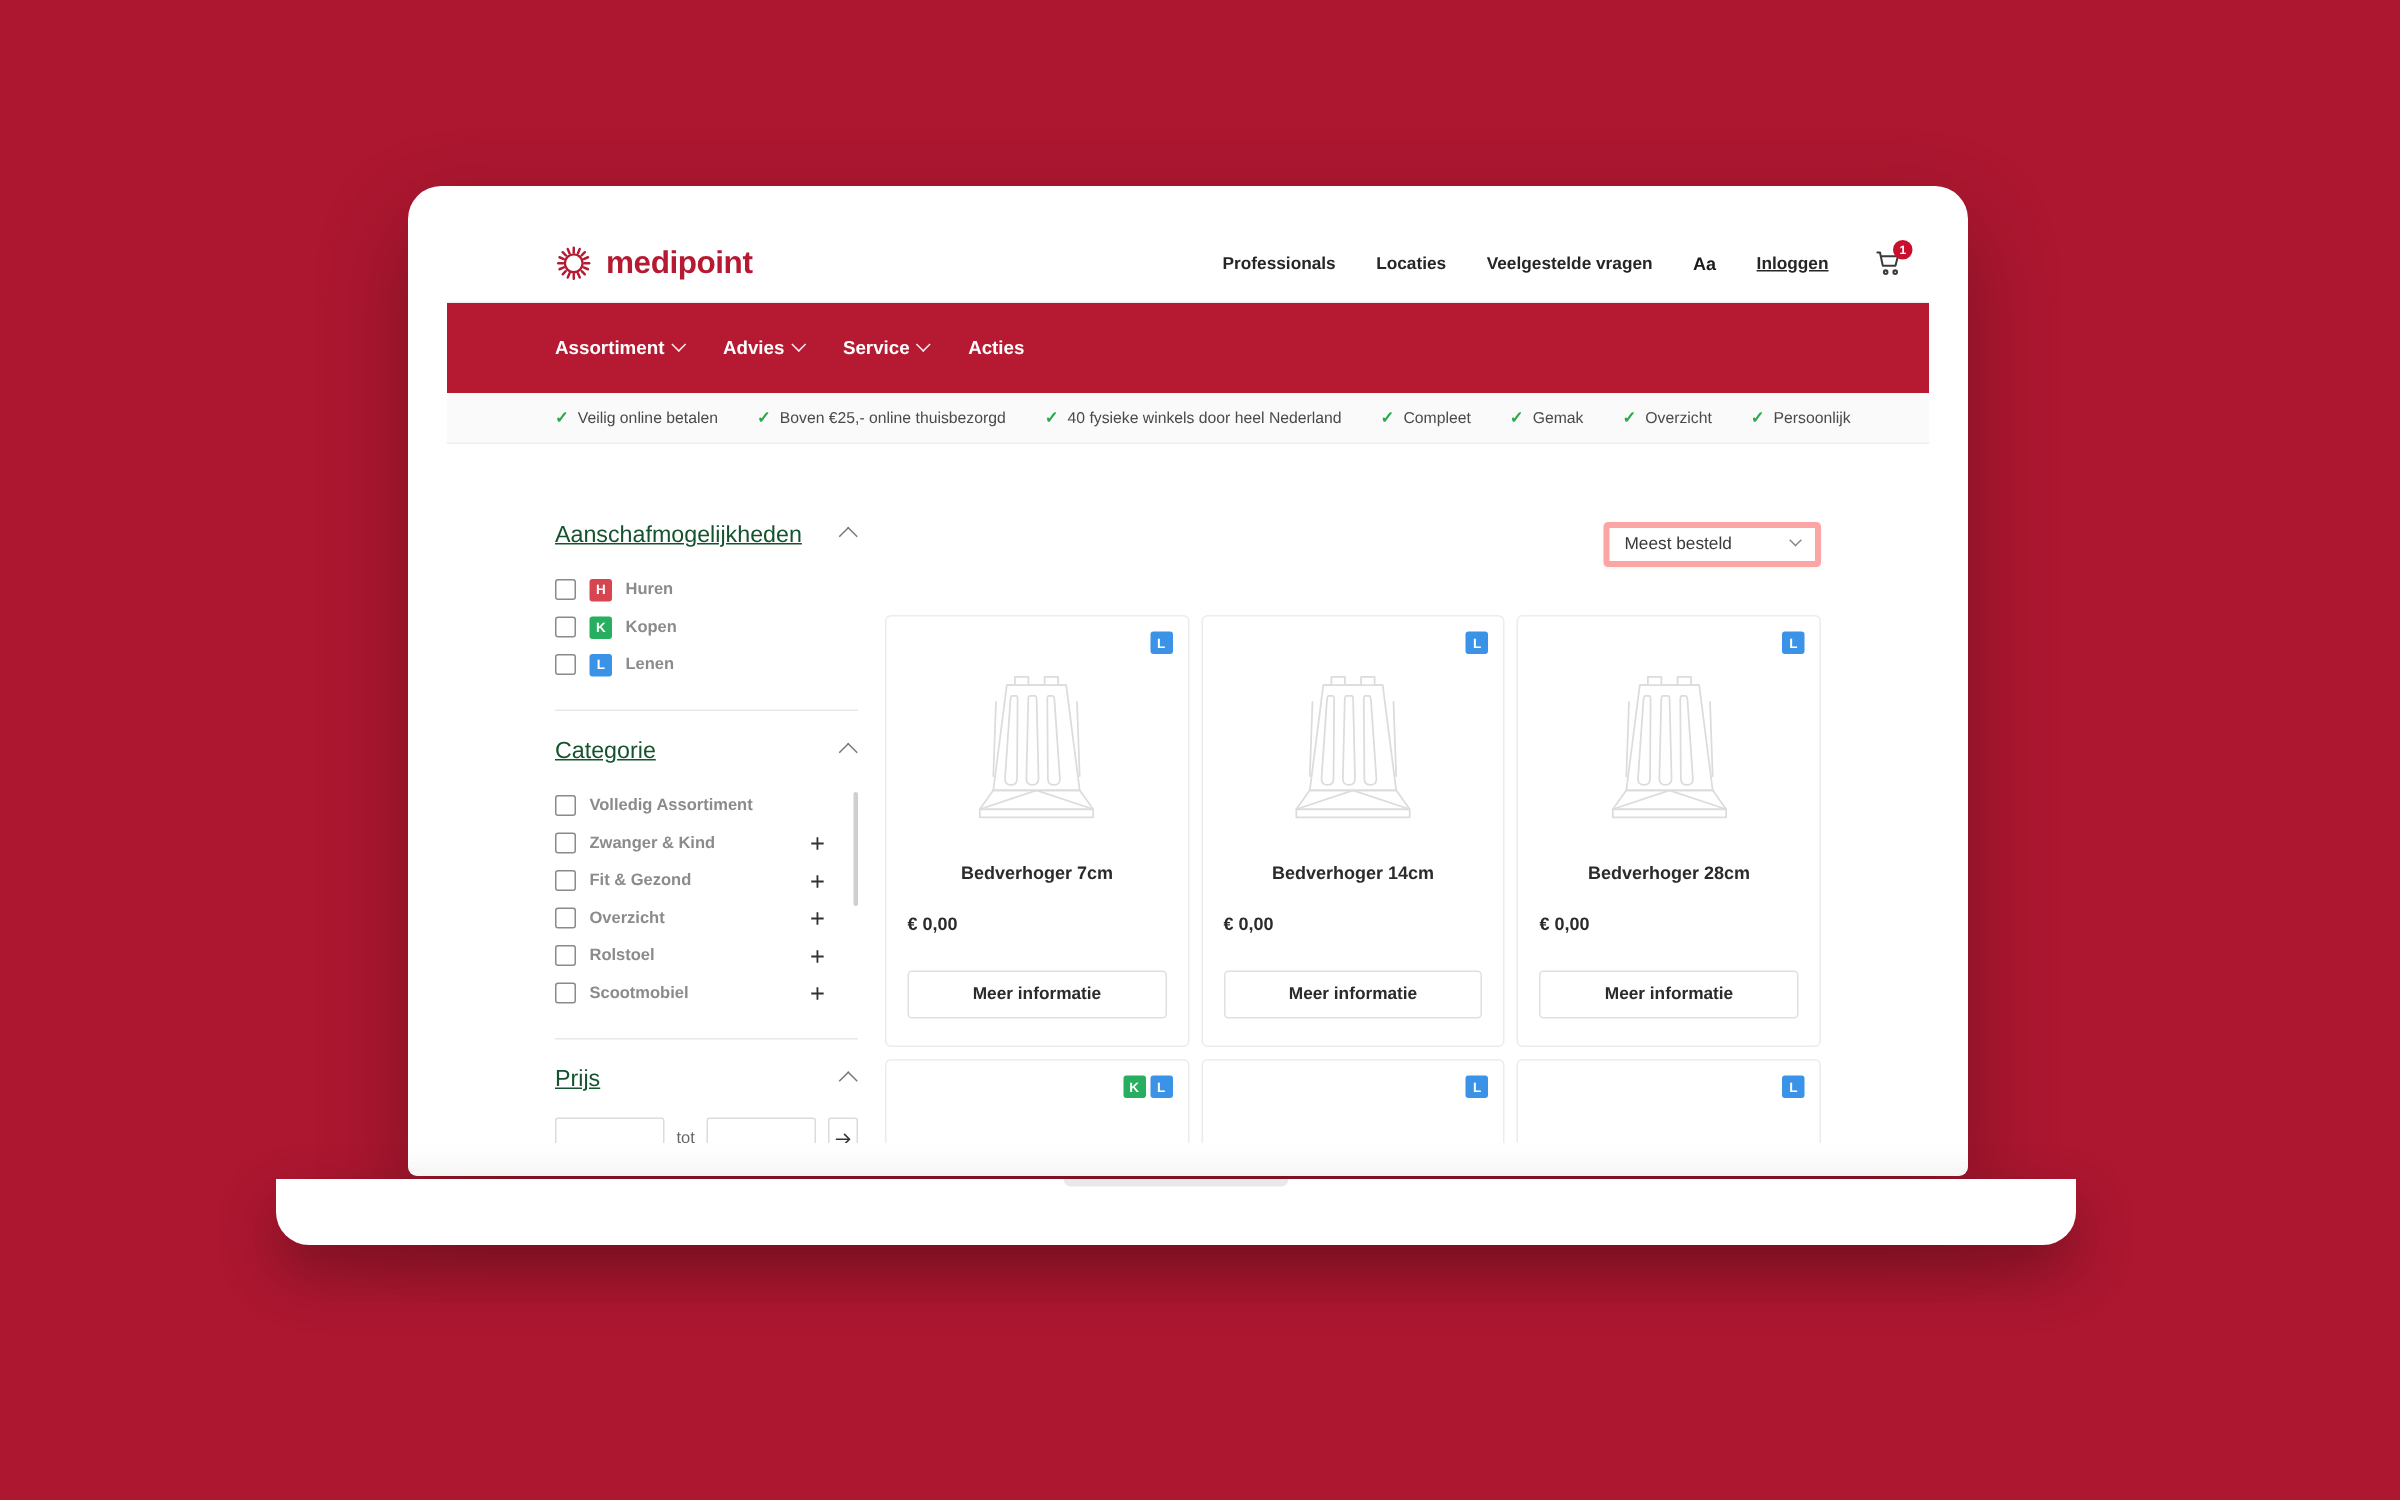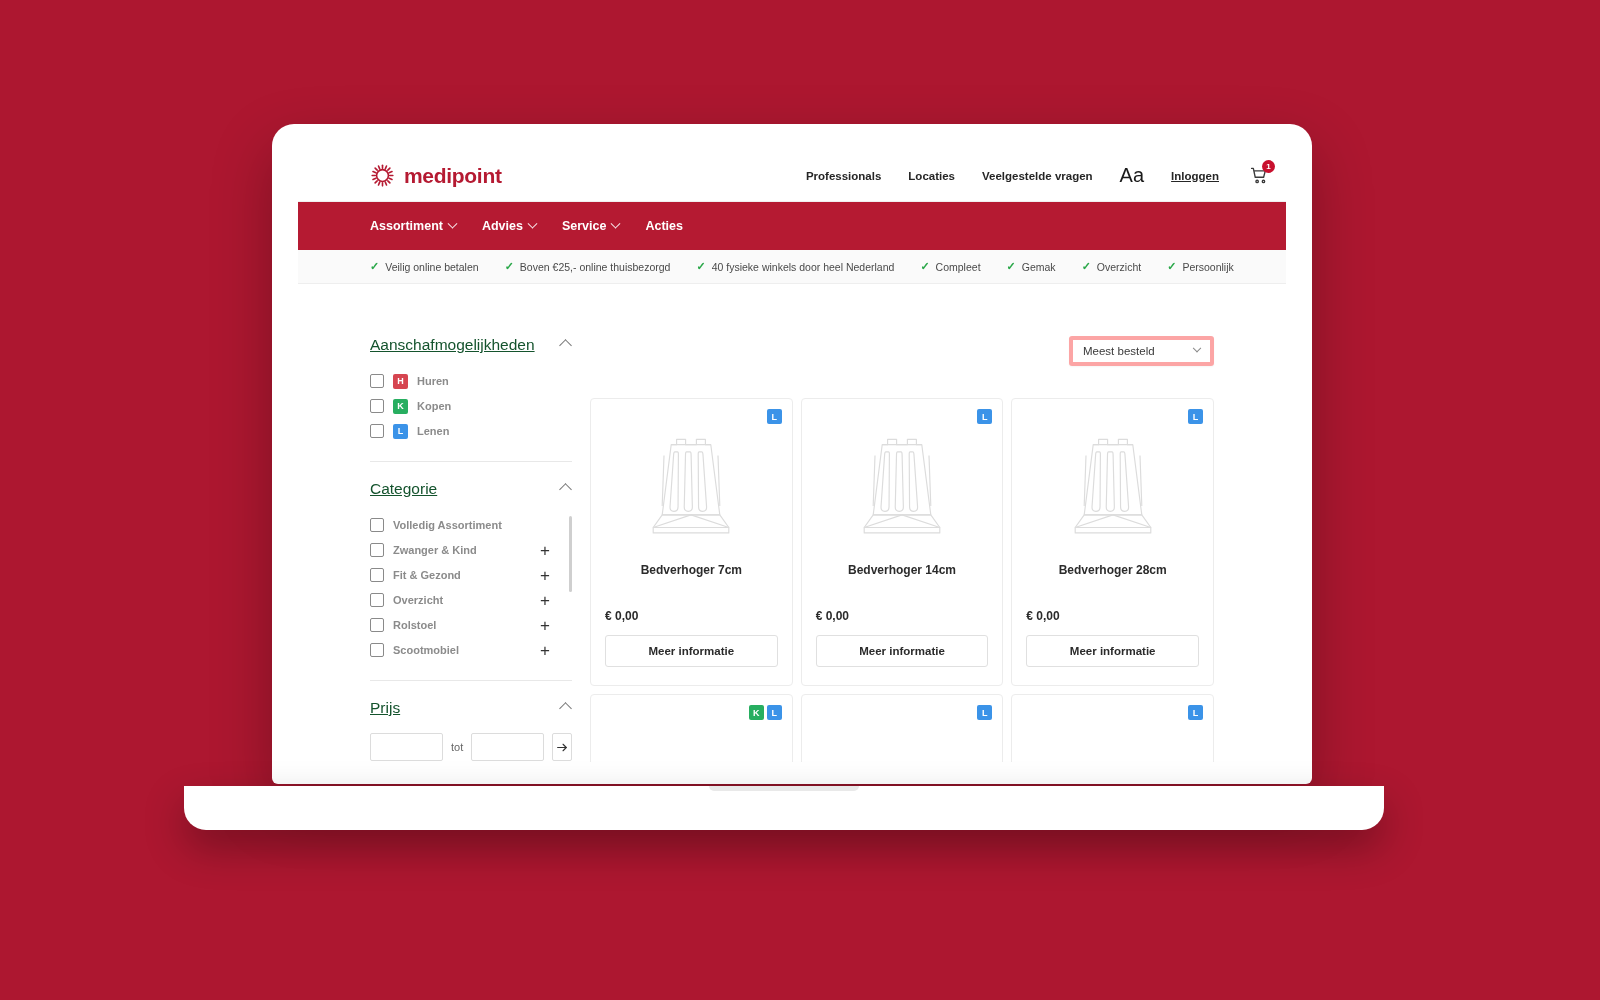--- a/index.html
+++ b/index.html
@@ -89,22 +89,22 @@
     gap: 27px;
   }
   .header-link {
     font-size: 11.5px;
     color: #262626;
     font-weight: bold;
     cursor: pointer;
     white-space: nowrap;
   }
   .header-aa {
-    font-size: 20px;
-    font-weight: normal;
+    font-size: 12px;
+    font-weight: bold;
     color: #1a1a1a;
     cursor: pointer;
   }
   .header-login {
     font-size: 11.5px;
     color: #262626;
     font-weight: bold;
     text-decoration: underline;
     cursor: pointer;
   }
@@ -128,21 +128,21 @@
     width: 13px;
     height: 13px;
     border-radius: 50%;
     display: flex;
     align-items: center;
     justify-content: center;
   }
 
   
   .main-nav {
-    height: 48px;
+    height: 60px;
     background: #B51A32;
     display: flex;
     align-items: center;
     padding: 0 14px 0 72px;
   }
   .nav-items {
     display: flex;
     align-items: center;
     gap: 26px;
   }
@@ -425,21 +425,21 @@
     font-size: 12px;
     font-weight: bold;
     color: #2b2b2b;
     margin-top: 12px;
   }
   .card-price {
     font-size: 12px;
     font-weight: bold;
     color: #2b2b2b;
     margin-top: auto;
-    margin-bottom: 12px;
+    margin-bottom: 24px;
   }
   .card-btn {
     height: 32px;
     border: 1px solid #e0e0e0;
     border-radius: 3px;
     background: #fff;
     display: flex;
     align-items: center;
     justify-content: center;
     font-size: 11.5px;

